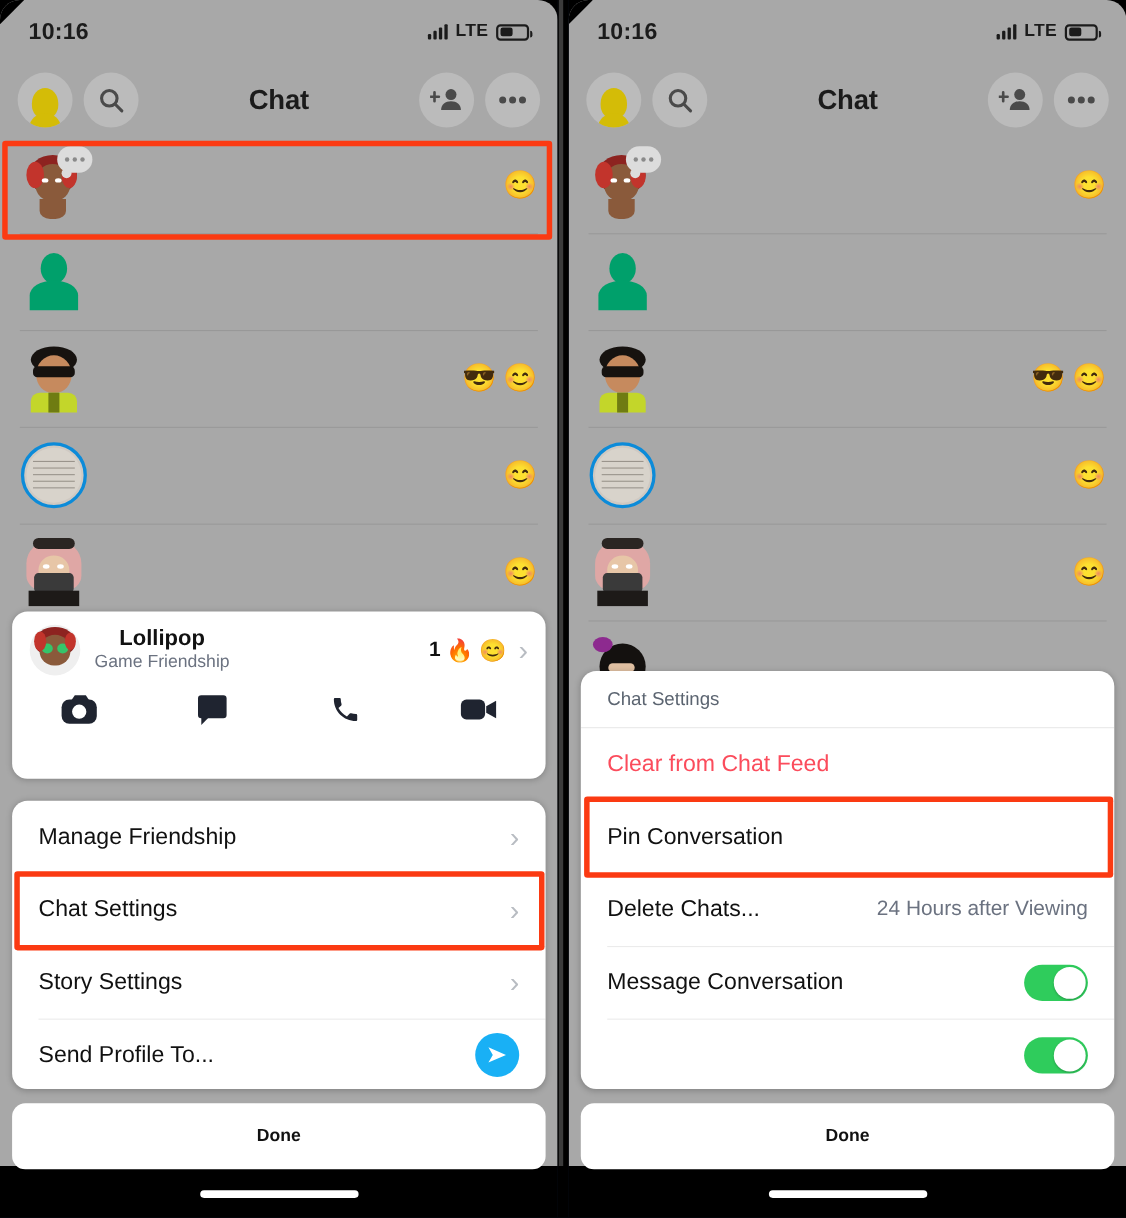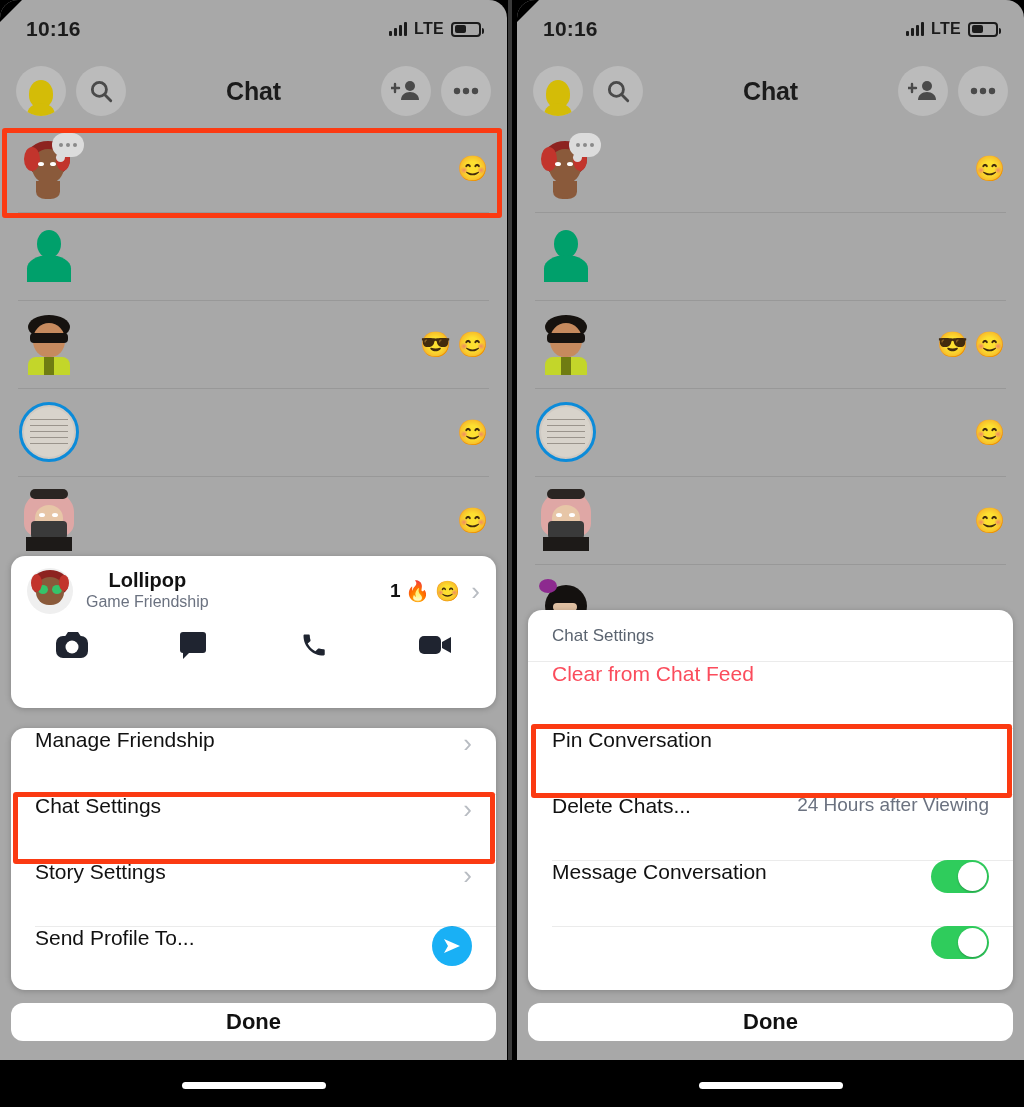--- a/index.html
+++ b/index.html
@@ -156,21 +156,21 @@
   .pcard-right{ margin-left:auto; display:flex; align-items:center; gap:5px; }
   .pcard-streak{ font-size:19px; color:#111; font-weight:600; }
   .pcard-emoji{ font-size:20px; }
   .chev{ color:#b8bcc2; font-size:26px; line-height:1; margin-left:6px; font-weight:300;}
   .pcard-actions{ display:flex; align-items:center; padding:10px 0 14px 0; }
   .pcard-actions > div{ flex:1 1 0; display:flex; align-items:center; justify-content:center; }
 
   
   .mcard-left{ top:728px; height:262px; }
   .menu-row{
-    position:relative; height:66px; display:flex; 
+    position:relative; height:66px; display:flex; align-items:center;
     padding:0 24px; font-size:21px; color:#111;
   }
   .menu-row + .menu-row::before{
     content:""; position:absolute; left:24px; right:0; top:0; height:1px;
     background:rgba(0,0,0,.08);
   }
   .menu-row .arrow{ margin-left:auto; color:#b8bcc2; font-size:26px; font-weight:300; }
   .send-btn{
     margin-left:auto; width:40px; height:40px; border-radius:50%;
     background:#19b0f5; display:flex; align-items:center; justify-content:center;
@@ -189,24 +189,24 @@
     margin-left:auto; width:58px; height:33px; border-radius:17px;
     background:#2fcc5c; position:relative; flex:0 0 auto;
   }
   .toggle .knob{
     position:absolute; right:2px; top:2px; width:29px; height:29px;
     border-radius:50%; background:#fff; box-shadow:0 1px 2px rgba(0,0,0,.25);
   }
 
   
   .done-btn{
-    position:absolute; left:11px; right:11px; top:1003px; height:38px;
+    position:absolute; left:11px; right:11px; top:1003px; height:60px;
     background:#fff; border-radius:12px;
     display:flex; align-items:center; justify-content:center;
-    font-size:22px; font-weight:bold; color:#111;
+    font-size:16px; font-weight:bold; color:#111;
   }
 
   
   .home-ind{
     position:absolute; left:50%; transform:translateX(-50%);
     bottom:18px; width:144px; height:7px; border-radius:4px; background:#fff;
   }
 
   
   .hl{ position:absolute; border:5px solid #fb3a12; border-radius:3px; pointer-events:none; z-index:60; }

